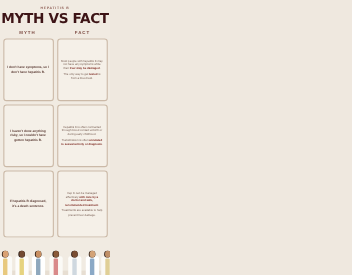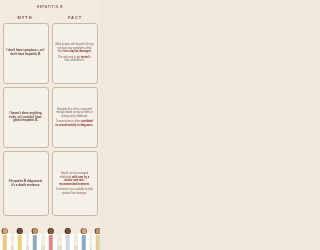--- a/index.html
+++ b/index.html
@@ -154,20 +154,21 @@
     border-radius: 1px 1px 0 0;
   }
 </style>
 </head>
 <body>
 
 <div class="poster">
 
   <div class="header">
     <div class="kicker">HEPATITIS B</div>
+    <div class="title">MYTH VS FACT</div>
   </div>
 
   <div class="colheads">
     <div class="colhead">MYTH</div>
     <div class="colhead">FACT</div>
   </div>
 
   <div class="rows">
 
     <div class="row">

